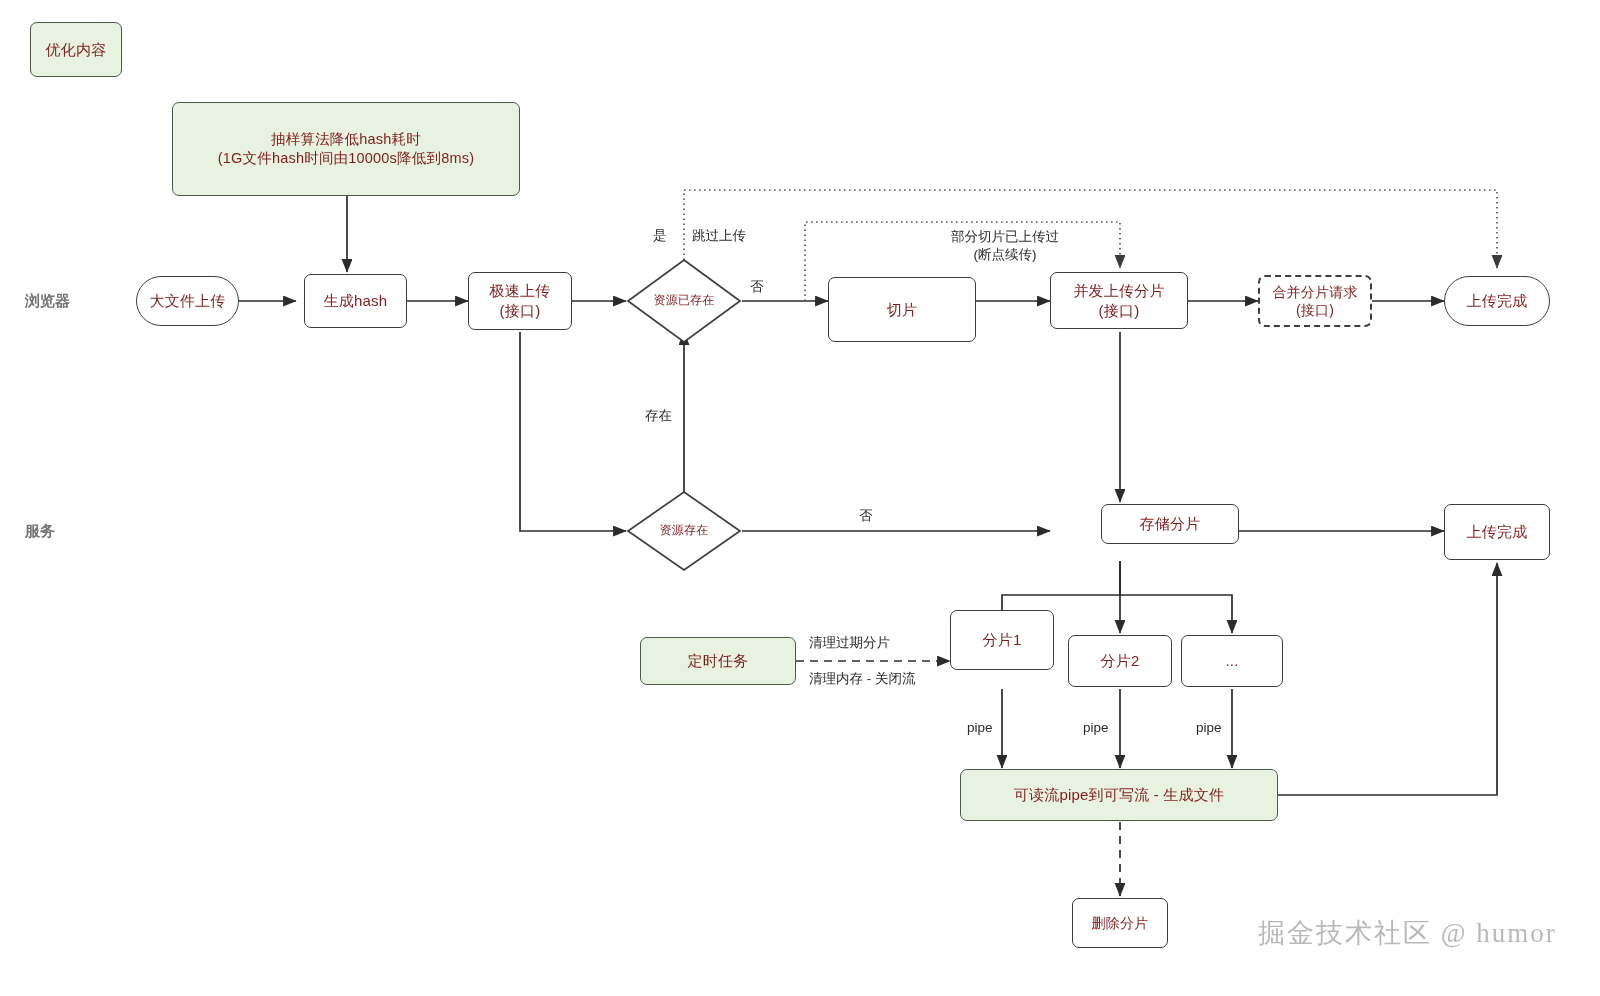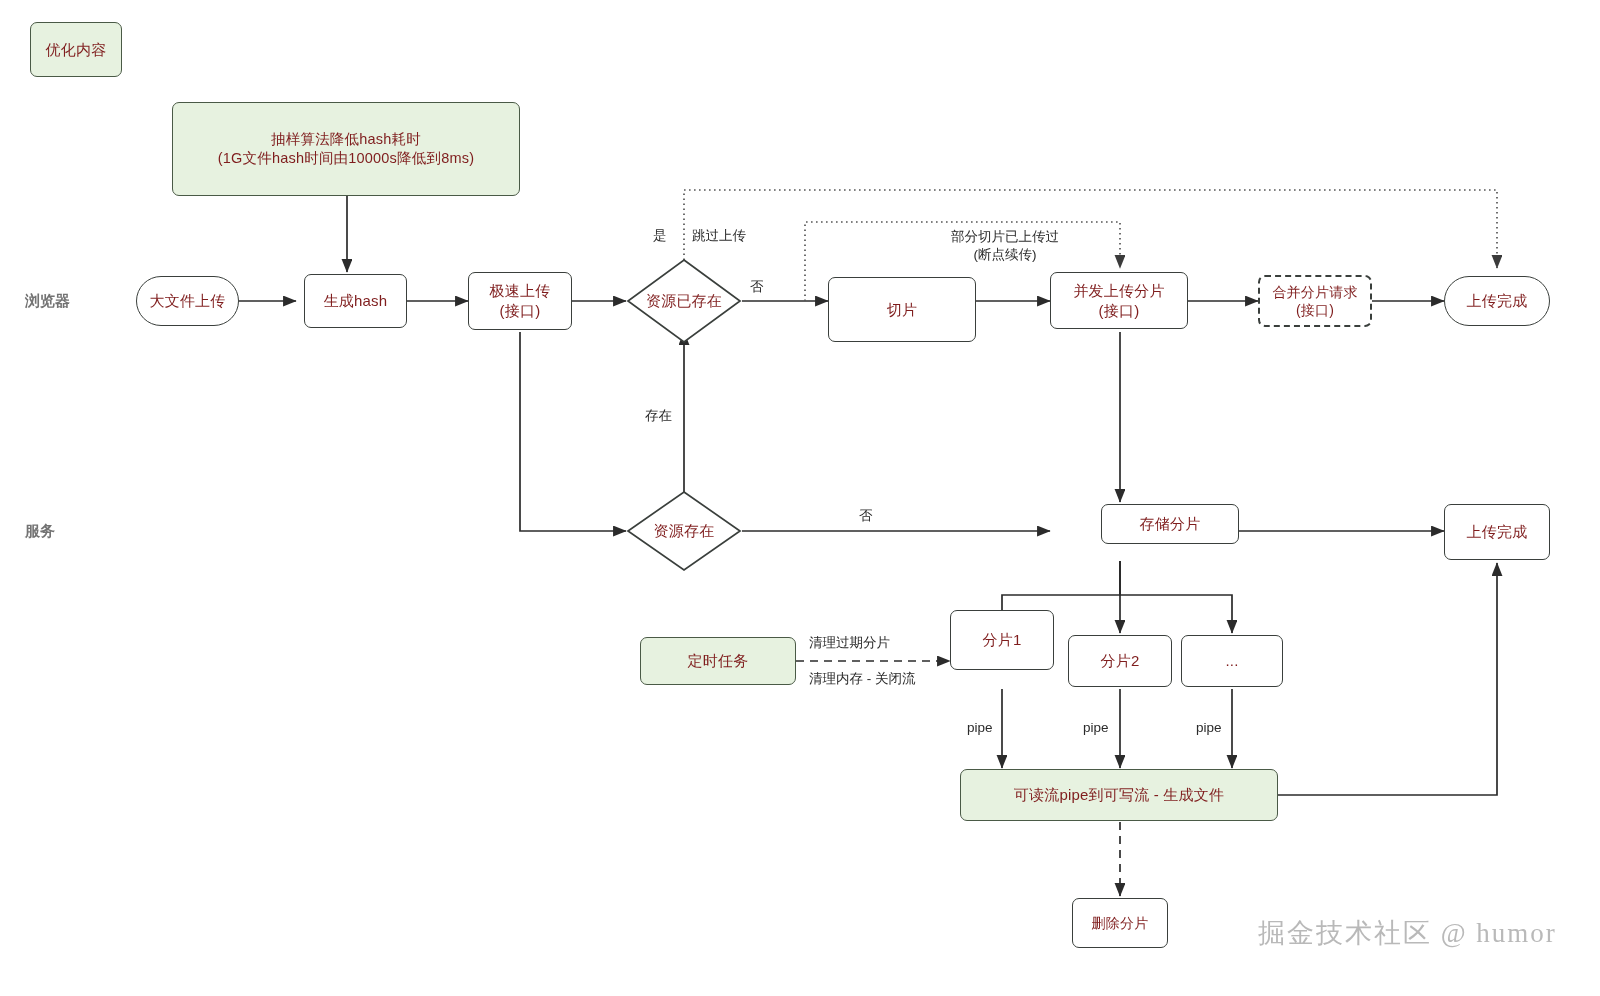--- a/index.html
+++ b/index.html
@@ -59,21 +59,21 @@
     border-radius: 0;
   }
   .diamond-shape {
     position: absolute;
     left: 0; top: 0;
     width: 100%; height: 100%;
   }
   .diamond-label {
     position: relative;
     z-index: 2;
-    font-size: 15px;
+    font-size: 12px;
   }
   .swimlane-label {
     position: absolute;
     font-size: 15px;
     font-weight: bold;
     color: #737373;
     z-index: 3;
   }
   .edge-label {
     position: absolute;

